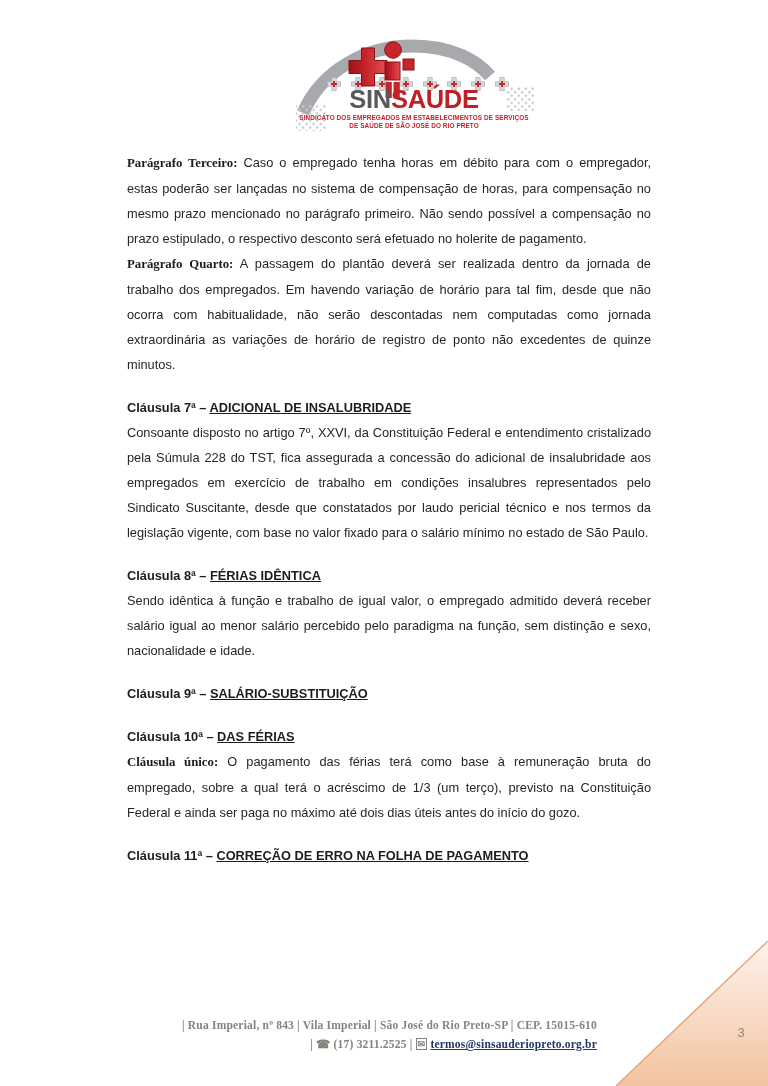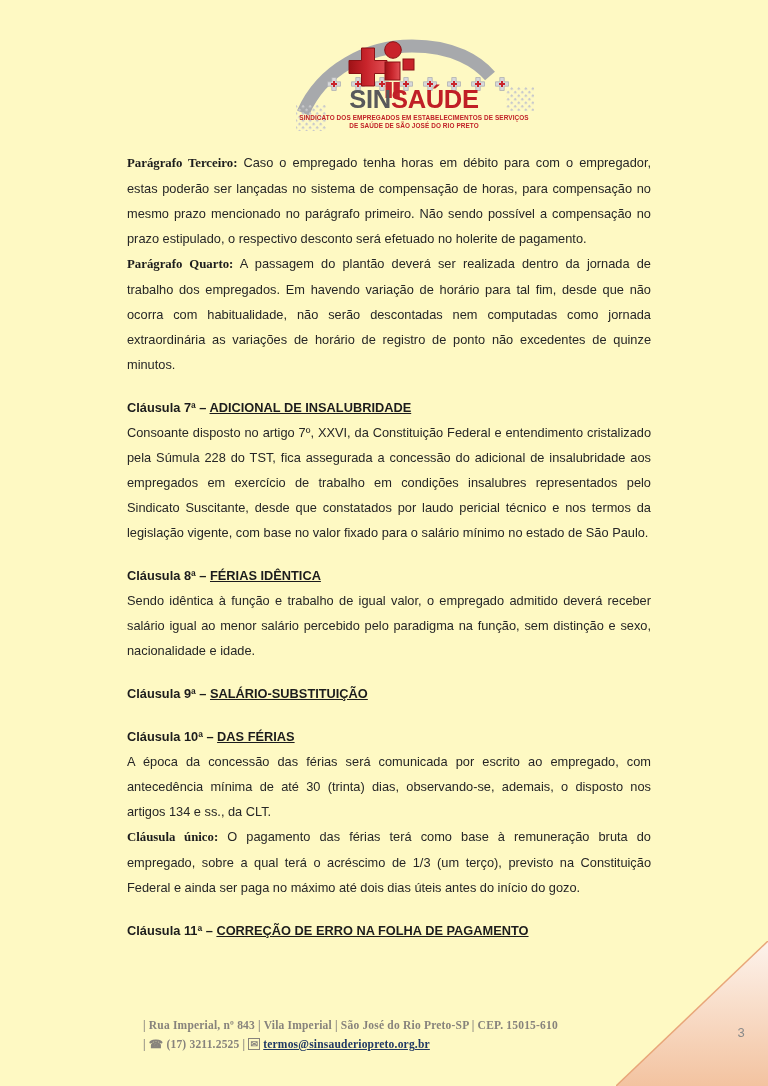--- a/index.html
+++ b/index.html
@@ -1,41 +1,41 @@
 <!DOCTYPE html>
 <html lang="pt"><head>
 <meta charset="utf-8">
 <style>
   html,body { margin:0; padding:0; background:#e9e9e9; }
   .page {
     position:relative; width:768px; height:1086px; margin:0 auto;
-    background:#fef9c3; overflow:hidden;
+    background:#ffffff; overflow:hidden;
     font-family:"Liberation Sans", sans-serif;
   }
 
   
   .logo { position:absolute; left:296px; top:27px; width:240px; height:112px; }
 
   
   .doc-body {
     position:absolute; left:127px; top:150px; width:524px;
     color:#262626;
     font-size:12.8px; line-height:25px; text-align:justify;
   }
   .doc-body p { margin:0; }
   .doc-body p.clause-head { margin-top:18px; font-weight:bold; color:#1c1c1c; text-align:left; }
   .doc-body .lead { font-weight:bold; color:#1c1c1c;font-family:Liberation Serif, serif; }
   .doc-body .clause-title { text-decoration:underline; }
 
   
   .footer {
-    position:absolute; left:143px; top:1016px; width:470px;
+    position:absolute; left:127px; top:1016px; width:470px;
     font-family:"Liberation Serif", serif;
     font-weight:bold; font-size:11.5px; line-height:19px;
-    color:#87837c; letter-spacing:0.2px;
+    color:#87837c; letter-spacing:0.2px;text-align:right;
   }
   .footer .icon { color:#87837c; }
   .footer .env-box {
     display:inline-block; font-size:9px; line-height:10px;
     border:1px solid #87837c; padding:0 1px; vertical-align:1px;
   }
   .footer a.email {
     color:#1f3864; text-decoration:underline; font-weight:bold; cursor:pointer;
   }
 
@@ -112,21 +112,20 @@
 
     <p class="clause-head"><span>Cláusula 7ª –</span> <span class="clause-title">ADICIONAL DE INSALUBRIDADE</span></p>
     <p>Consoante disposto no artigo 7º, XXVI, da Constituição Federal e entendimento cristalizado pela Súmula 228 do TST, fica assegurada a concessão do adicional de insalubridade aos empregados em exercício de trabalho em condições insalubres representados pelo Sindicato Suscitante, desde que constatados por laudo pericial técnico e nos termos da legislação vigente, com base no valor fixado para o salário mínimo no estado de São Paulo.</p>
 
     <p class="clause-head"><span>Cláusula 8ª –</span> <span class="clause-title">FÉRIAS IDÊNTICA</span></p>
     <p>Sendo idêntica à função e trabalho de igual valor, o empregado admitido deverá receber salário igual ao menor salário percebido pelo paradigma na função, sem distinção e sexo, nacionalidade e idade.</p>
 
     <p class="clause-head"><span>Cláusula 9ª –</span> <span class="clause-title">SALÁRIO-SUBSTITUIÇÃO</span></p>
 
     <p class="clause-head"><span>Cláusula 10ª –</span> <span class="clause-title">DAS FÉRIAS</span></p>
-    <p>A época da concessão das férias será comunicada por escrito ao empregado, com antecedência mínima de até 30 (trinta) dias, observando-se, ademais, o disposto nos artigos 134 e ss., da CLT.</p>
     <p><span class="lead">Cláusula único:</span><span> O pagamento das férias terá como base à remuneração bruta do empregado, sobre a qual terá o acréscimo de 1/3 (um terço), previsto na Constituição Federal e ainda ser paga no máximo até dois dias úteis antes do início do gozo.</span></p>
 
     <p class="clause-head"><span>Cláusula 11ª –</span> <span class="clause-title">CORREÇÃO DE ERRO NA FOLHA DE PAGAMENTO</span></p>
 
   </div>
 
   <div class="footer">
     <div class="footer-line">| Rua Imperial, nº 843 | Vila Imperial | São José do Rio Preto-SP | CEP. 15015-610</div>
     <div class="footer-line">
       <span>|</span>

